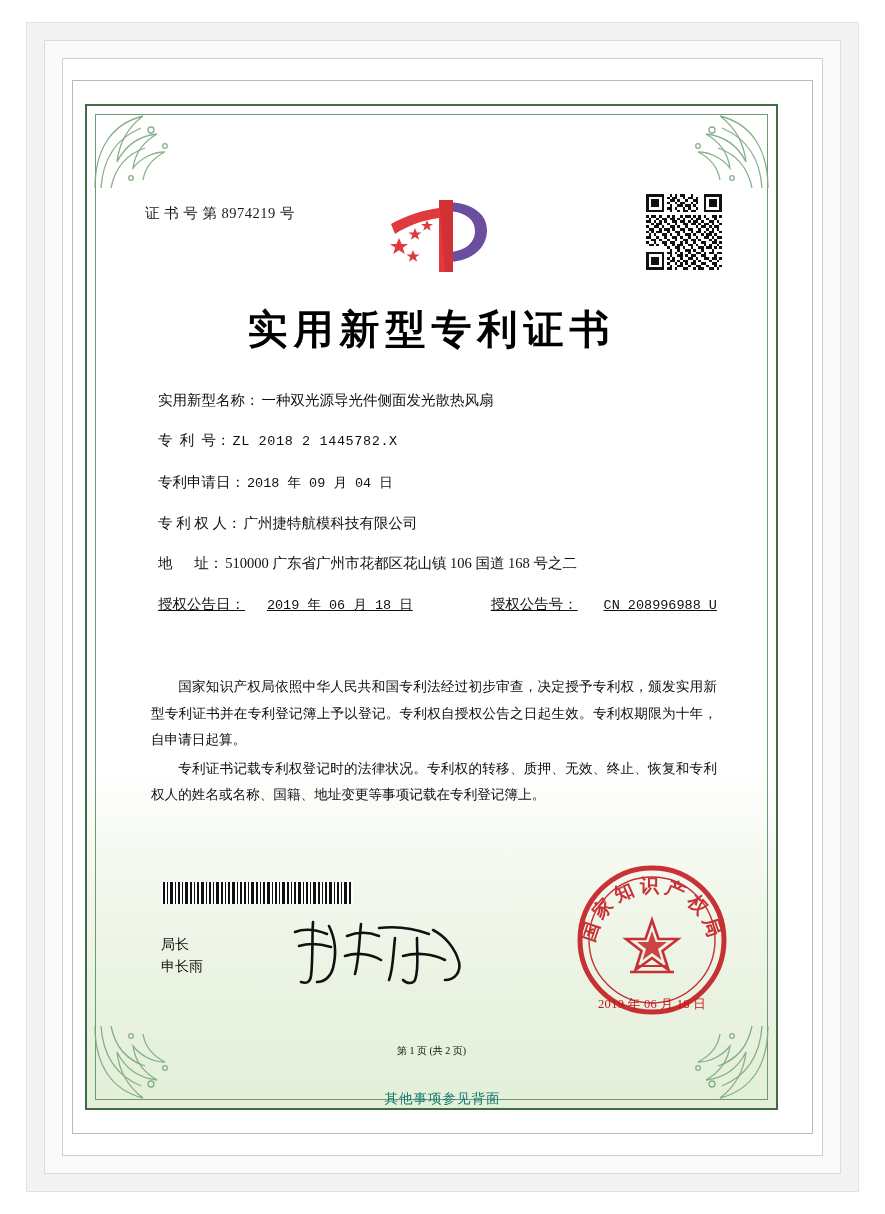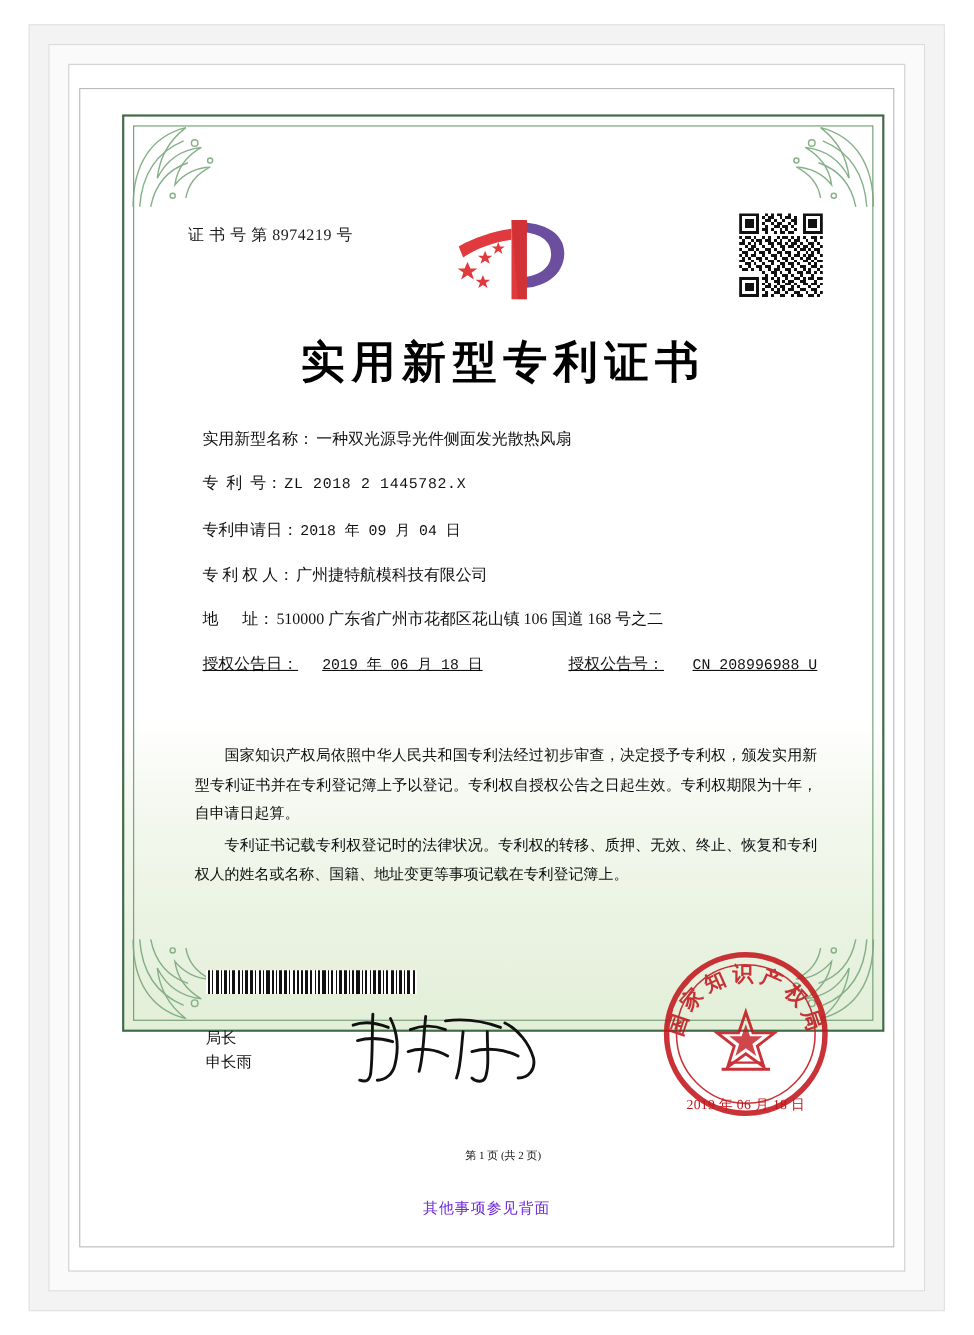--- a/index.html
+++ b/index.html
@@ -48,22 +48,22 @@
     position: absolute;
     left: 72px; top: 80px;
     width: 741px; height: 1054px;
     background: #ffffff;
     border: 1px solid #b9b9b9;
   }
 
   
   .cert {
     position: absolute;
-    left: 111px; top: 104px;
-    width: 693px; height: 834px;
+    left: 85px; top: 104px;
+    width: 693px; height: 1006px;
     background: linear-gradient(to bottom,
         #ffffff 0%, #ffffff 66%,
         #f4f8ef 76%, #eaf3e2 88%, #e3efd9 100%);
     border: 2px solid #3f6b46;
     padding: 0;
   }
   .cert-inner {
     position: absolute;
     left: 8px; top: 8px;
     right: 8px; bottom: 8px;
@@ -218,21 +218,21 @@
     left: 0; right: 0; top: 938px;
     text-align: center;
     font-size: 10px;
     color: #111;
   }
   .back-note {
     position: absolute;
     left: 0; right: 0; top: 986px;
     text-align: center;
     font-size: 13.5px;
-    color: #6d28d9;
+    color: #0f766e;
     letter-spacing: 1px;
   }
 </style>
 </head>
 <body>
 
 <div class="scan-page">
 
   <div class="bevel-1"></div>
   <div class="bevel-2"></div>

